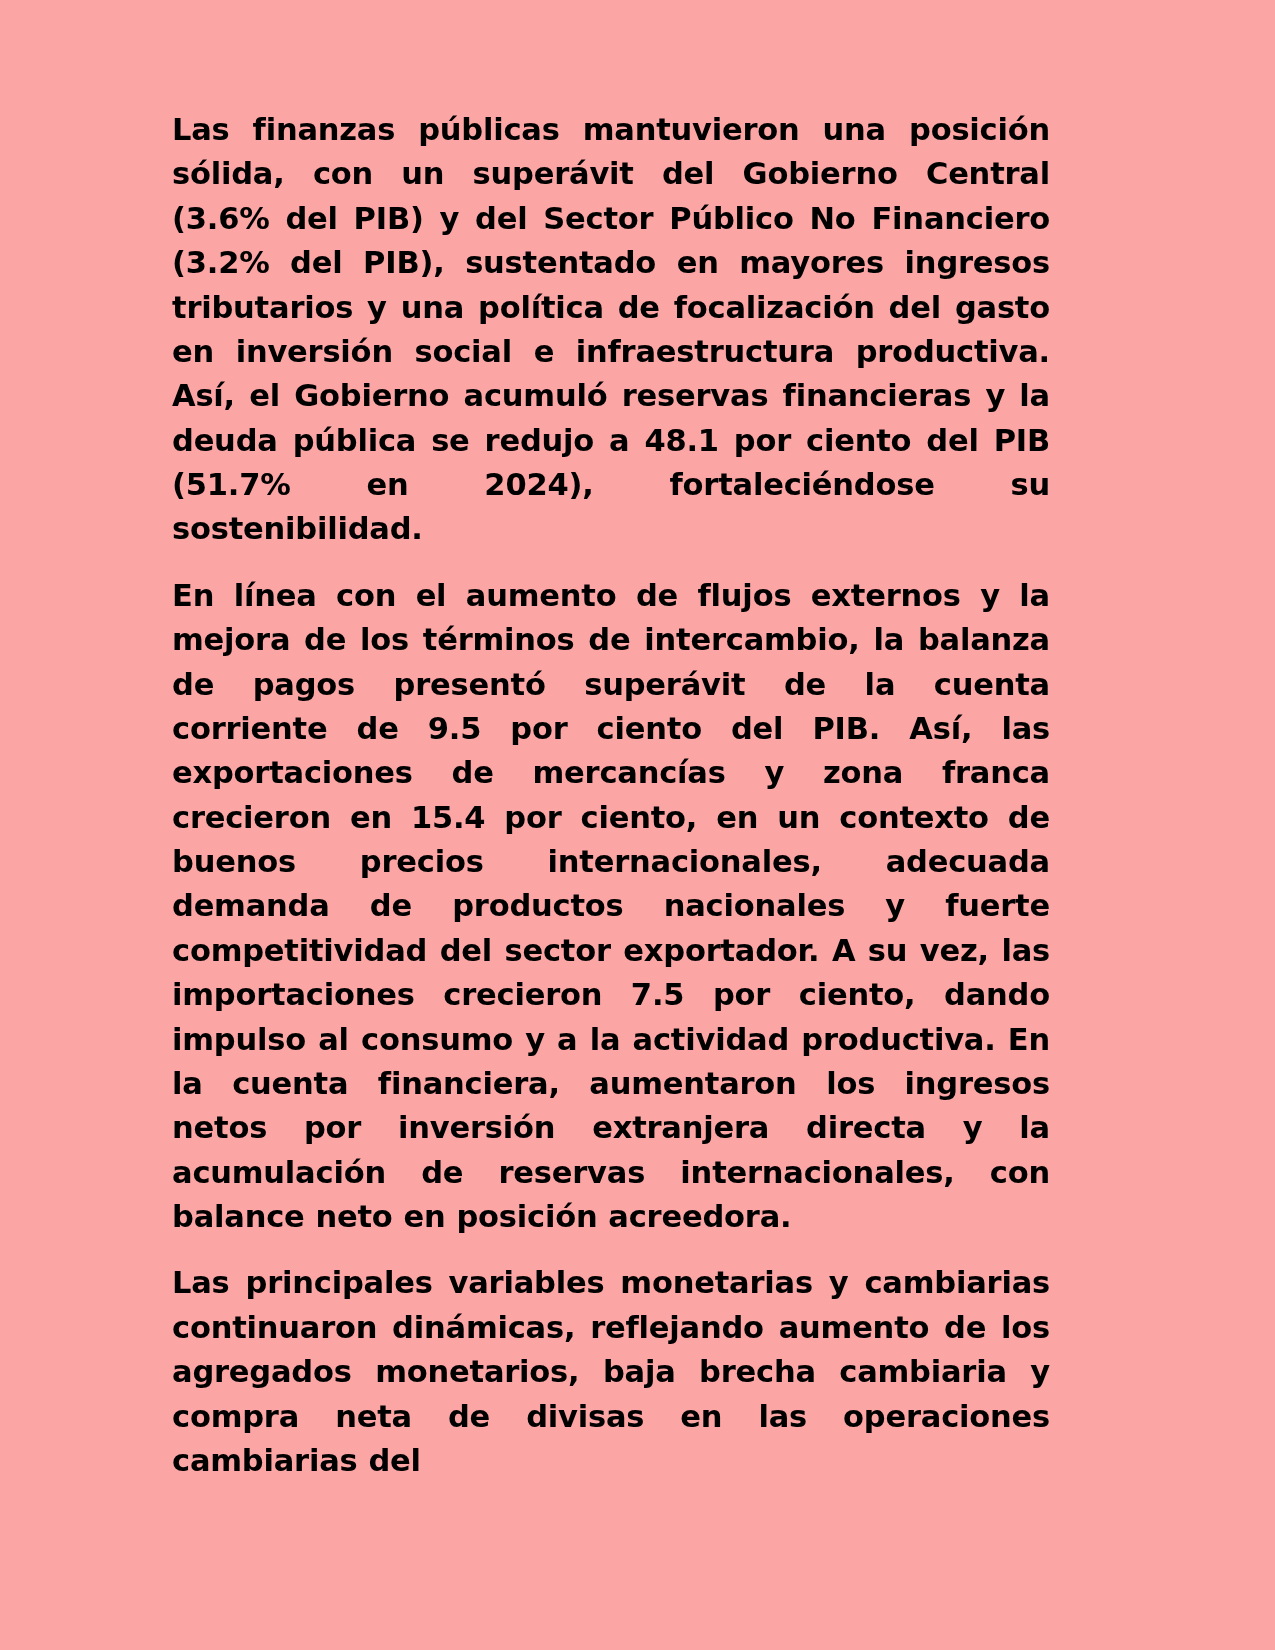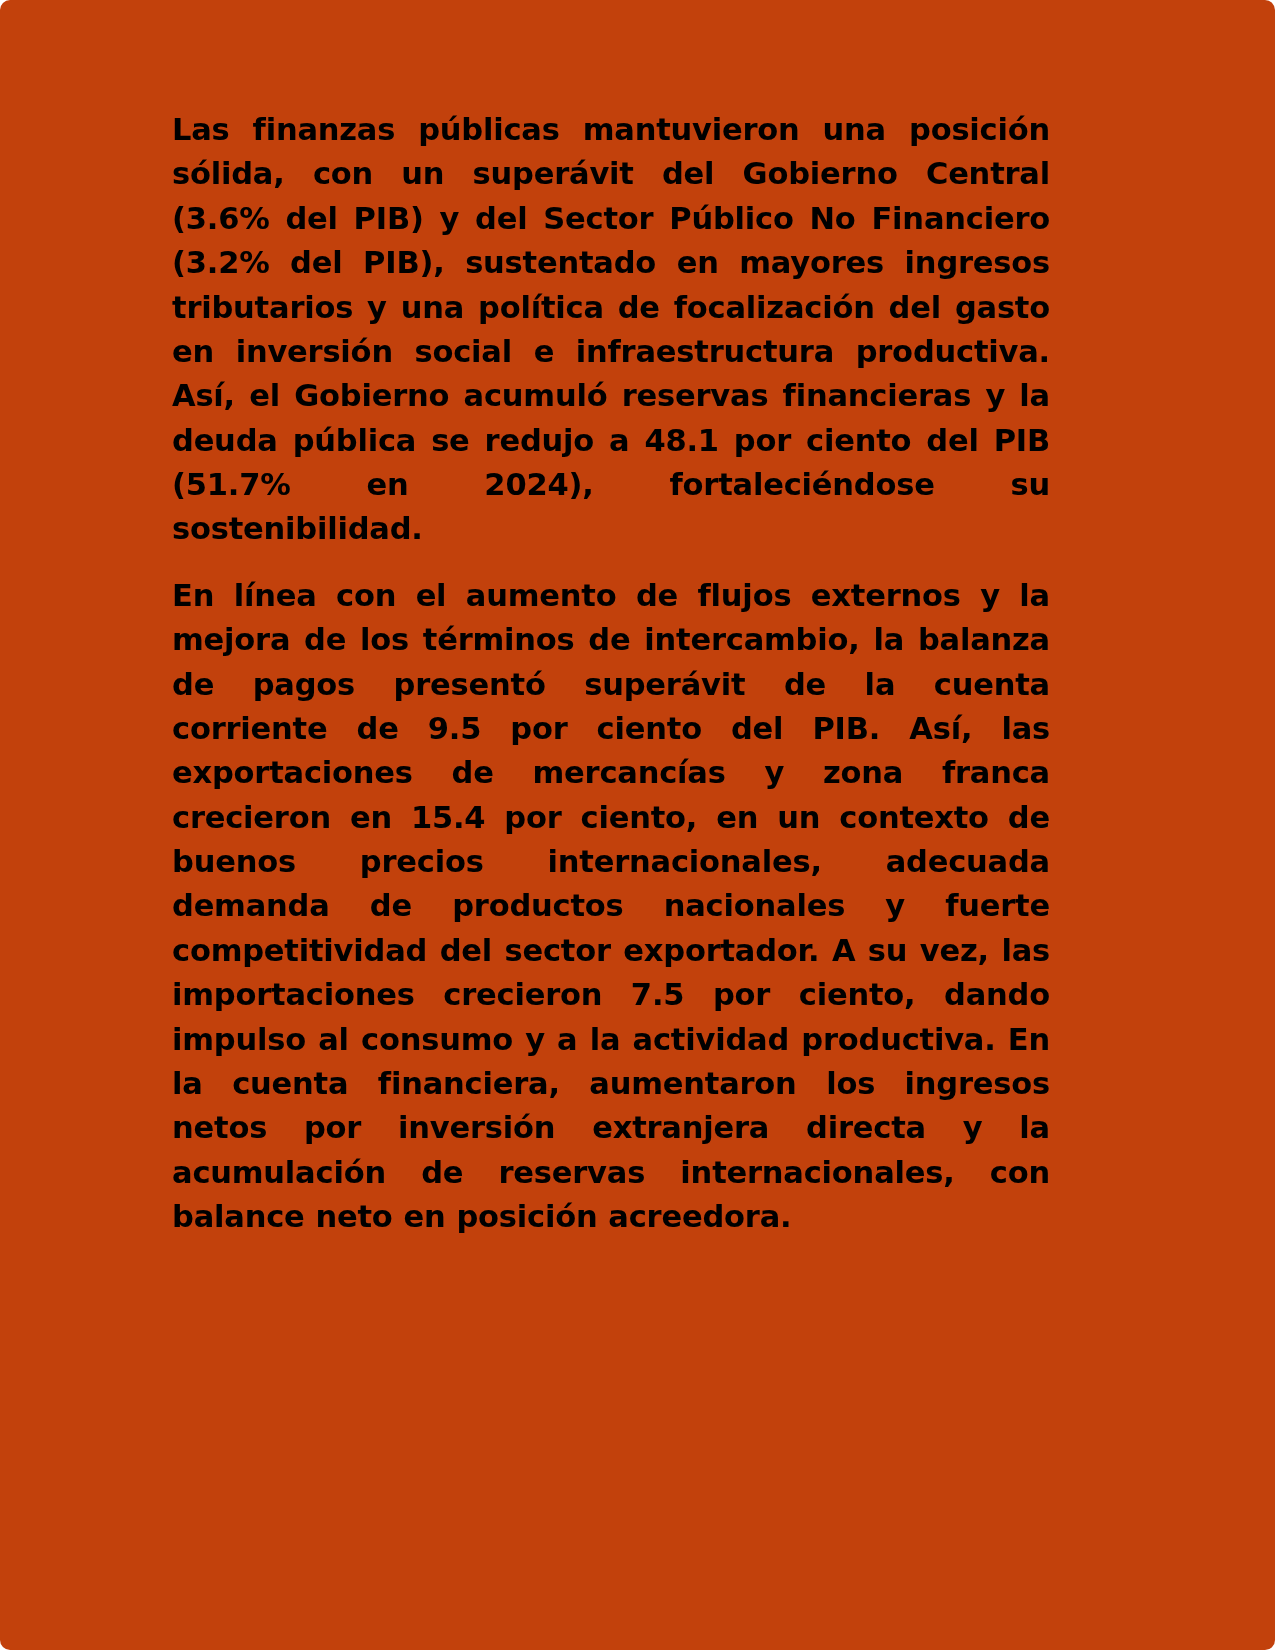--- a/index.html
+++ b/index.html
@@ -12,24 +12,23 @@
     width: 1275px;
     height: 1650px;
     font-family: "DejaVu Sans", sans-serif;
     color: #000000;
     -webkit-font-smoothing: antialiased;
   }
   .page {
     position: relative;
     width: 1275px;
     height: 1650px;
-    background: #c2410c;
+    background: #fca5a5;
     box-sizing: border-box;
     padding: 108px 170px 100px 172px;
-    border-radius: 10px;
   }
   .doc-body {
     width: 878px;
   }
   p.para {
     margin: 0 0 22px 0;
     font-family: "DejaVu Sans", sans-serif;
     font-weight: 700;
     font-size: 30.5px;
     line-height: 1.455;
@@ -51,15 +50,16 @@
 </head>
 <body>
 
 <div class="page">
   <div class="doc-body">
 
     <p class="para para-1">Las finanzas públicas mantuvieron una posición sólida, con un superávit del Gobierno Central (3.6% del PIB) y del Sector Público No Financiero (3.2% del PIB), sustentado en mayores ingresos tributarios y una política de focalización del gasto en inversión social e infraestructura productiva. Así, el Gobierno acumuló reservas financieras y la deuda pública se redujo a 48.1 por ciento del PIB (51.7% en 2024), fortaleciéndose su sostenibilidad.</p>
 
     <p class="para para-2">En línea con el aumento de flujos externos y la mejora de los términos de intercambio, la balanza de pagos presentó superávit de la cuenta corriente de 9.5 por ciento del PIB. Así, las exportaciones de mercancías y zona franca crecieron en 15.4 por ciento, en un contexto de buenos precios internacionales, adecuada demanda de productos nacionales y fuerte competitividad del sector exportador. A su vez, las importaciones crecieron 7.5 por ciento, dando impulso al consumo y a la actividad productiva. En la cuenta financiera, aumentaron los ingresos netos por inversión extranjera directa y la acumulación de reservas internacionales, con balance neto en posición acreedora.</p>
 
+    <p class="para para-3">Las principales variables monetarias y cambiarias continuaron dinámicas, reflejando aumento de los agregados monetarios, baja brecha cambiaria y compra neta de divisas en las operaciones cambiarias del</p>
 
   </div>
 </div>
 
 </body></html>

